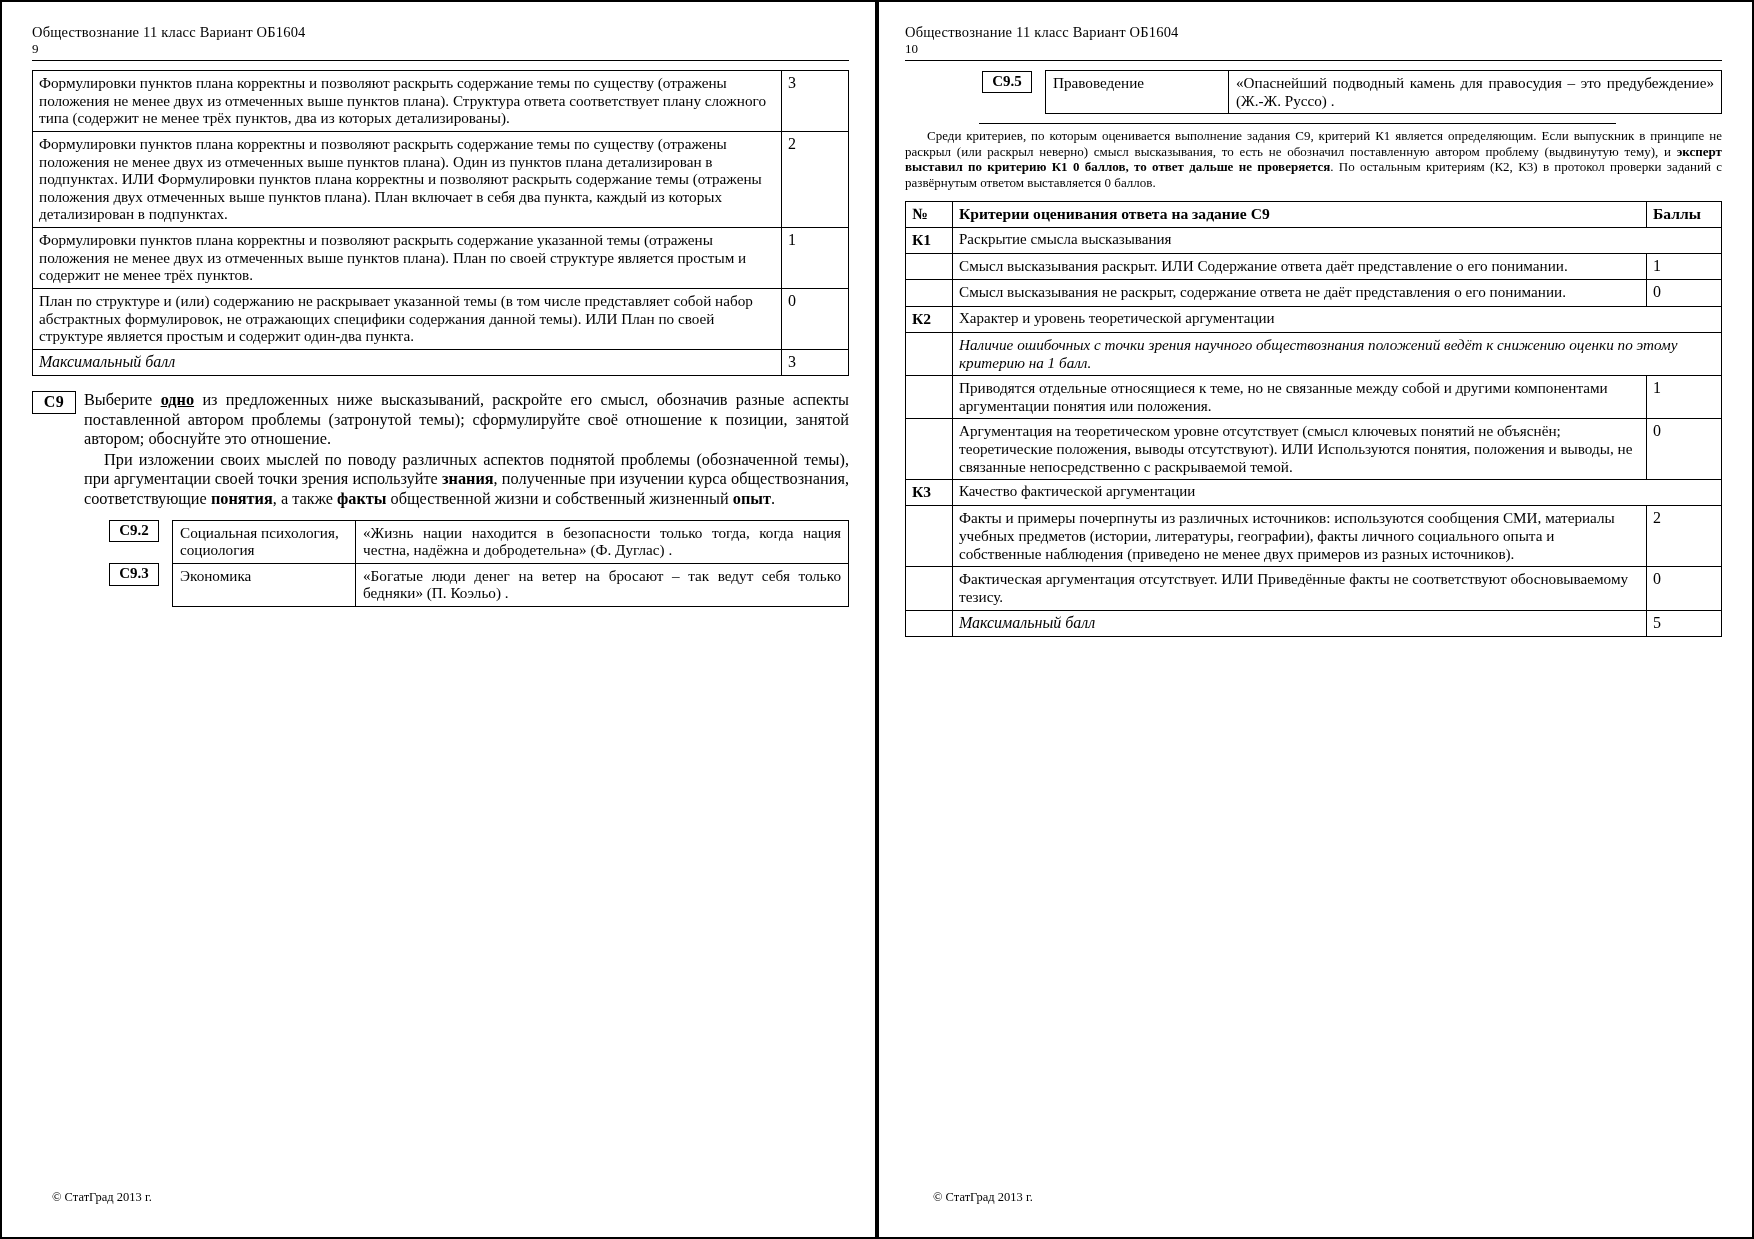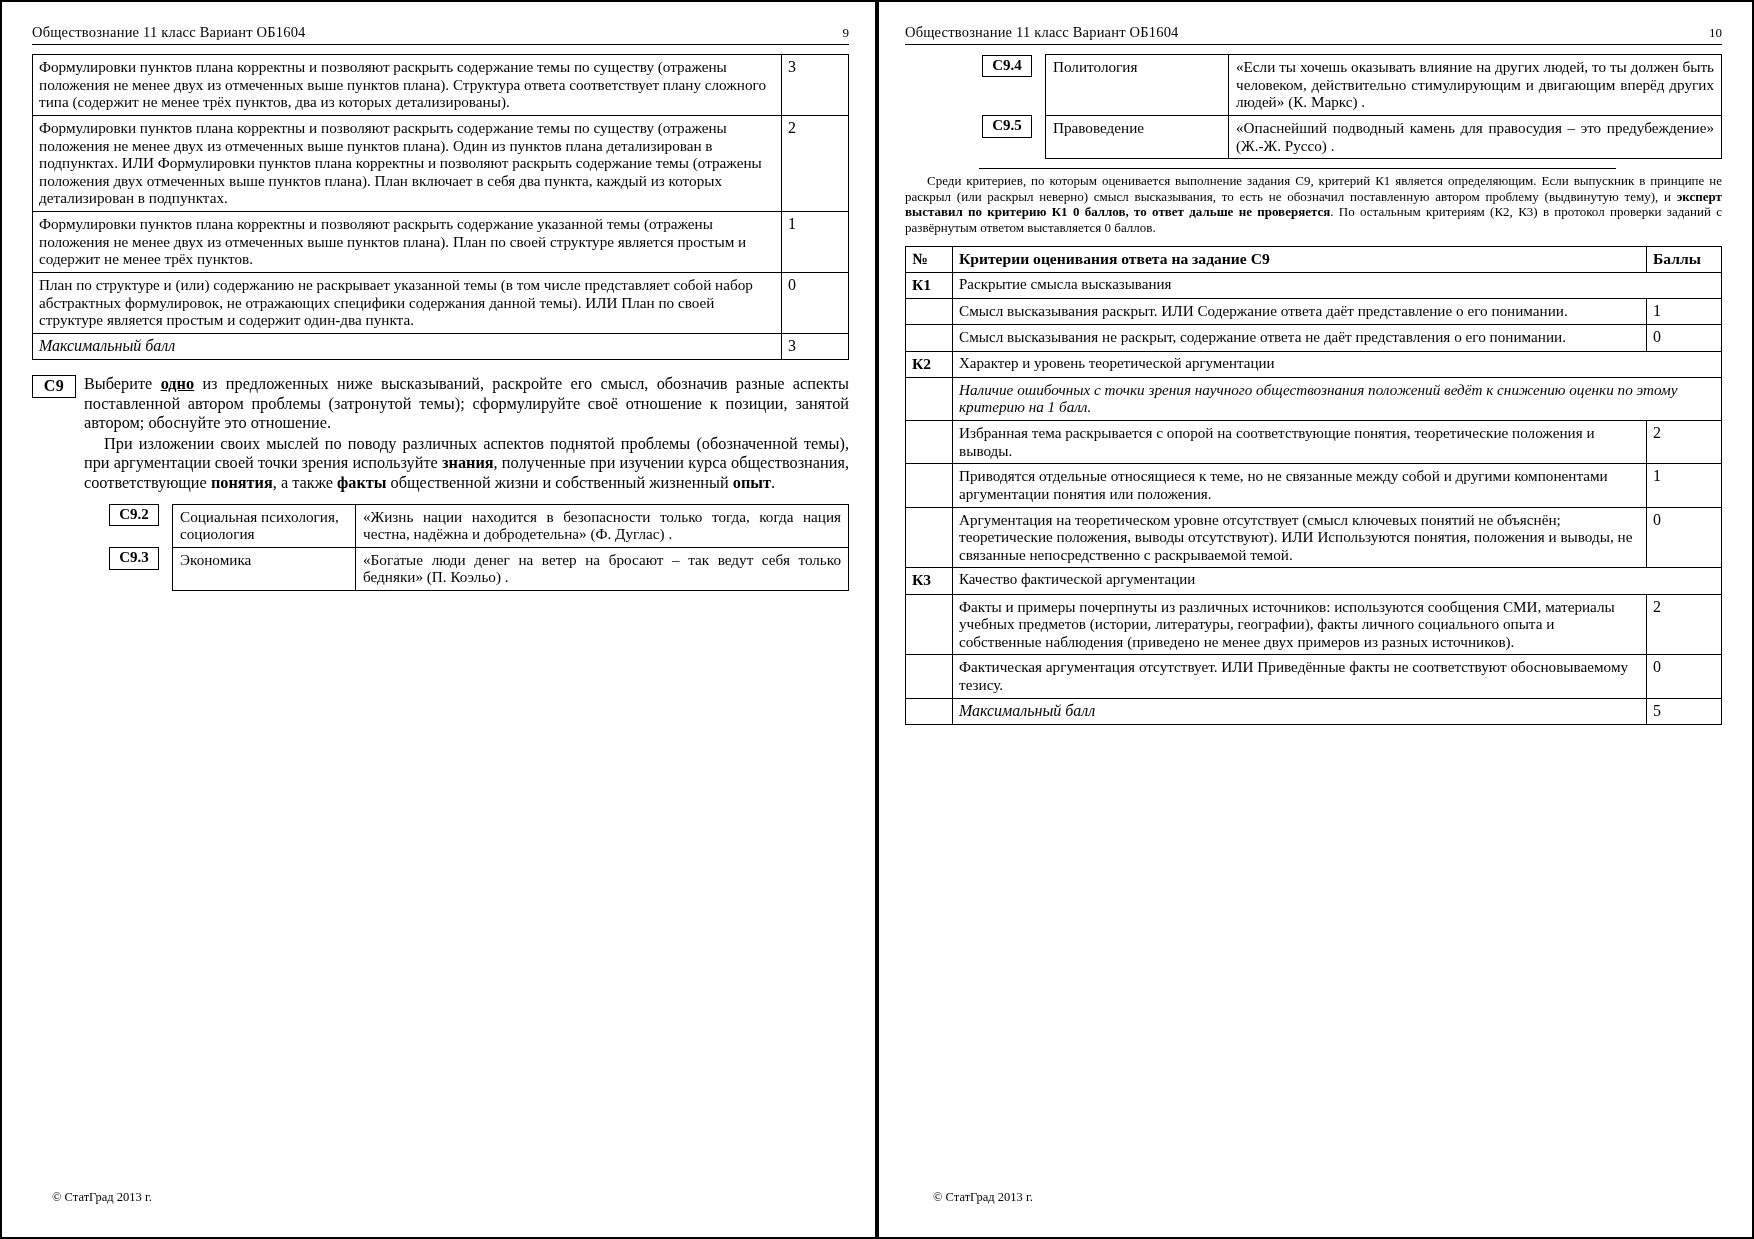--- a/index.html
+++ b/index.html
@@ -31,20 +31,21 @@
   .page-right { width: 877px; padding: 22px 30px 10px 26px; border-left: 2px solid #000; }
 
   .runhead {
     display: flex;
     justify-content: space-between;
     align-items: baseline;
     font-size: 14.5px;
     border-bottom: 1.5px solid #000;
     padding-bottom: 3px;
     margin-bottom: 9px;
+    flex-direction: column;
   }
   .runhead .title { letter-spacing: 0.2px; }
   .runhead .pagenum { font-size: 13px; }
 
   table.grid {
     border-collapse: collapse;
     width: 100%;
     font-size: 15.2px;
     line-height: 1.16;
   }
@@ -232,25 +233,20 @@
   <div class="page page-right">
 
     <div class="runhead">
       <span class="title">Обществознание  11 класс  Вариант ОБ1604</span>
       <span class="pagenum">10</span>
     </div>
 
     <table class="quotes right-top">
       <tbody>
         <tr>
-          <td class="lbl"><span class="qbadge">С9.4</span></td>
-          <td class="sub">Политология</td>
-          <td class="txt">«Если ты хочешь оказывать влияние на других людей, то ты должен быть человеком, действительно стимулирующим и двигающим вперёд других людей» (К. Маркс) .</td>
-        </tr>
-        <tr>
           <td class="lbl"><span class="qbadge">С9.5</span></td>
           <td class="sub">Правоведение</td>
           <td class="txt">«Опаснейший подводный камень для правосудия – это предубеждение» (Ж.-Ж. Руссо) .</td>
         </tr>
       </tbody>
     </table>
 
     <div class="hr-rule"></div>
 
     <div class="para"><span>Среди критериев, по которым оценивается выполнение задания С9, критерий К1 является определяющим. Если выпускник в принципе не раскрыл (или раскрыл неверно) смысл высказывания, то есть не обозначил поставленную автором проблему (выдвинутую тему), и </span><b>эксперт выставил по критерию К1 0 баллов, то ответ дальше не проверяется</b><span>. По остальным критериям (К2, К3) в протокол проверки заданий с развёрнутым ответом выставляется 0 баллов.</span></div>
@@ -281,25 +277,20 @@
         <tr>
           <td class="num">К2</td>
           <td class="head-k" colspan="2">Характер и уровень теоретической аргументации</td>
         </tr>
         <tr>
           <td class="num"></td>
           <td class="just italic" colspan="2">Наличие ошибочных с точки зрения научного обществознания положений ведёт к снижению оценки по этому критерию на 1 балл.</td>
         </tr>
         <tr>
           <td class="num"></td>
-          <td class="just">Избранная тема раскрывается с опорой на соответствующие понятия, теоретические положения и выводы.</td>
-          <td class="score">2</td>
-        </tr>
-        <tr>
-          <td class="num"></td>
           <td class="just">Приводятся отдельные относящиеся к теме, но не связанные между собой и другими компонентами аргументации понятия или положения.</td>
           <td class="score">1</td>
         </tr>
         <tr>
           <td class="num"></td>
           <td class="just">Аргументация на теоретическом уровне отсутствует (смысл ключевых понятий не объяснён; теоретические положения, выводы отсутствуют). ИЛИ Используются понятия, положения и выводы, не связанные непосредственно с раскрываемой темой.</td>
           <td class="score">0</td>
         </tr>
 
         <tr>

